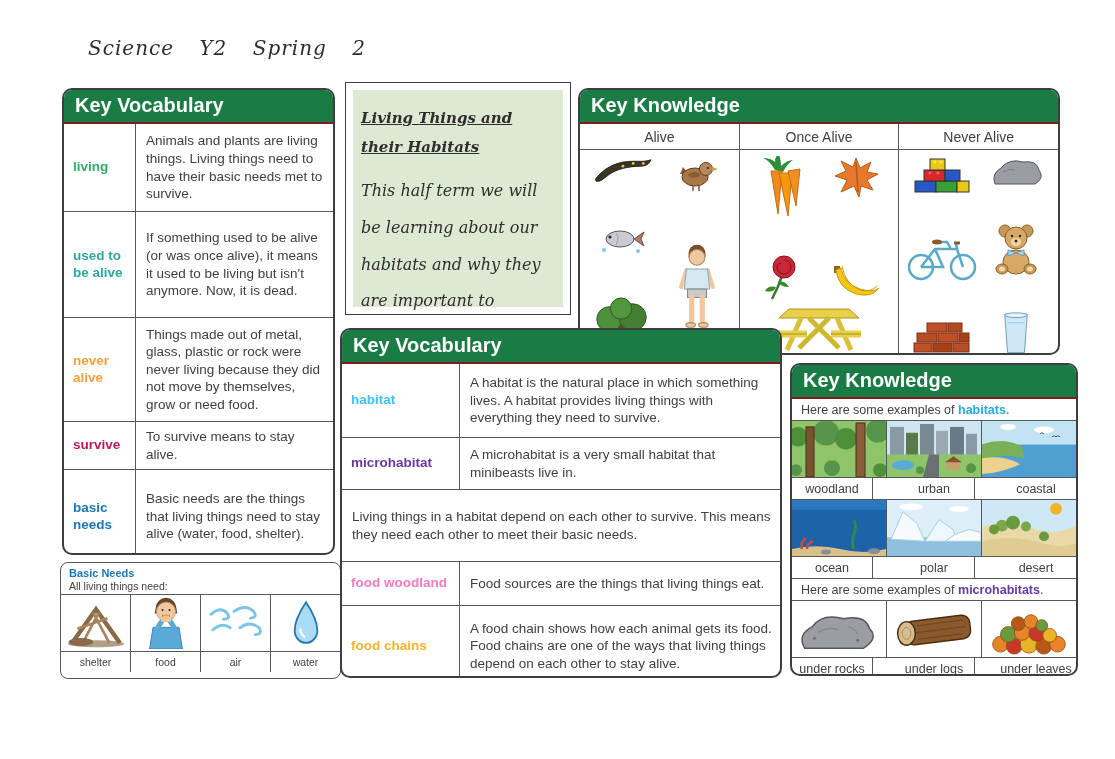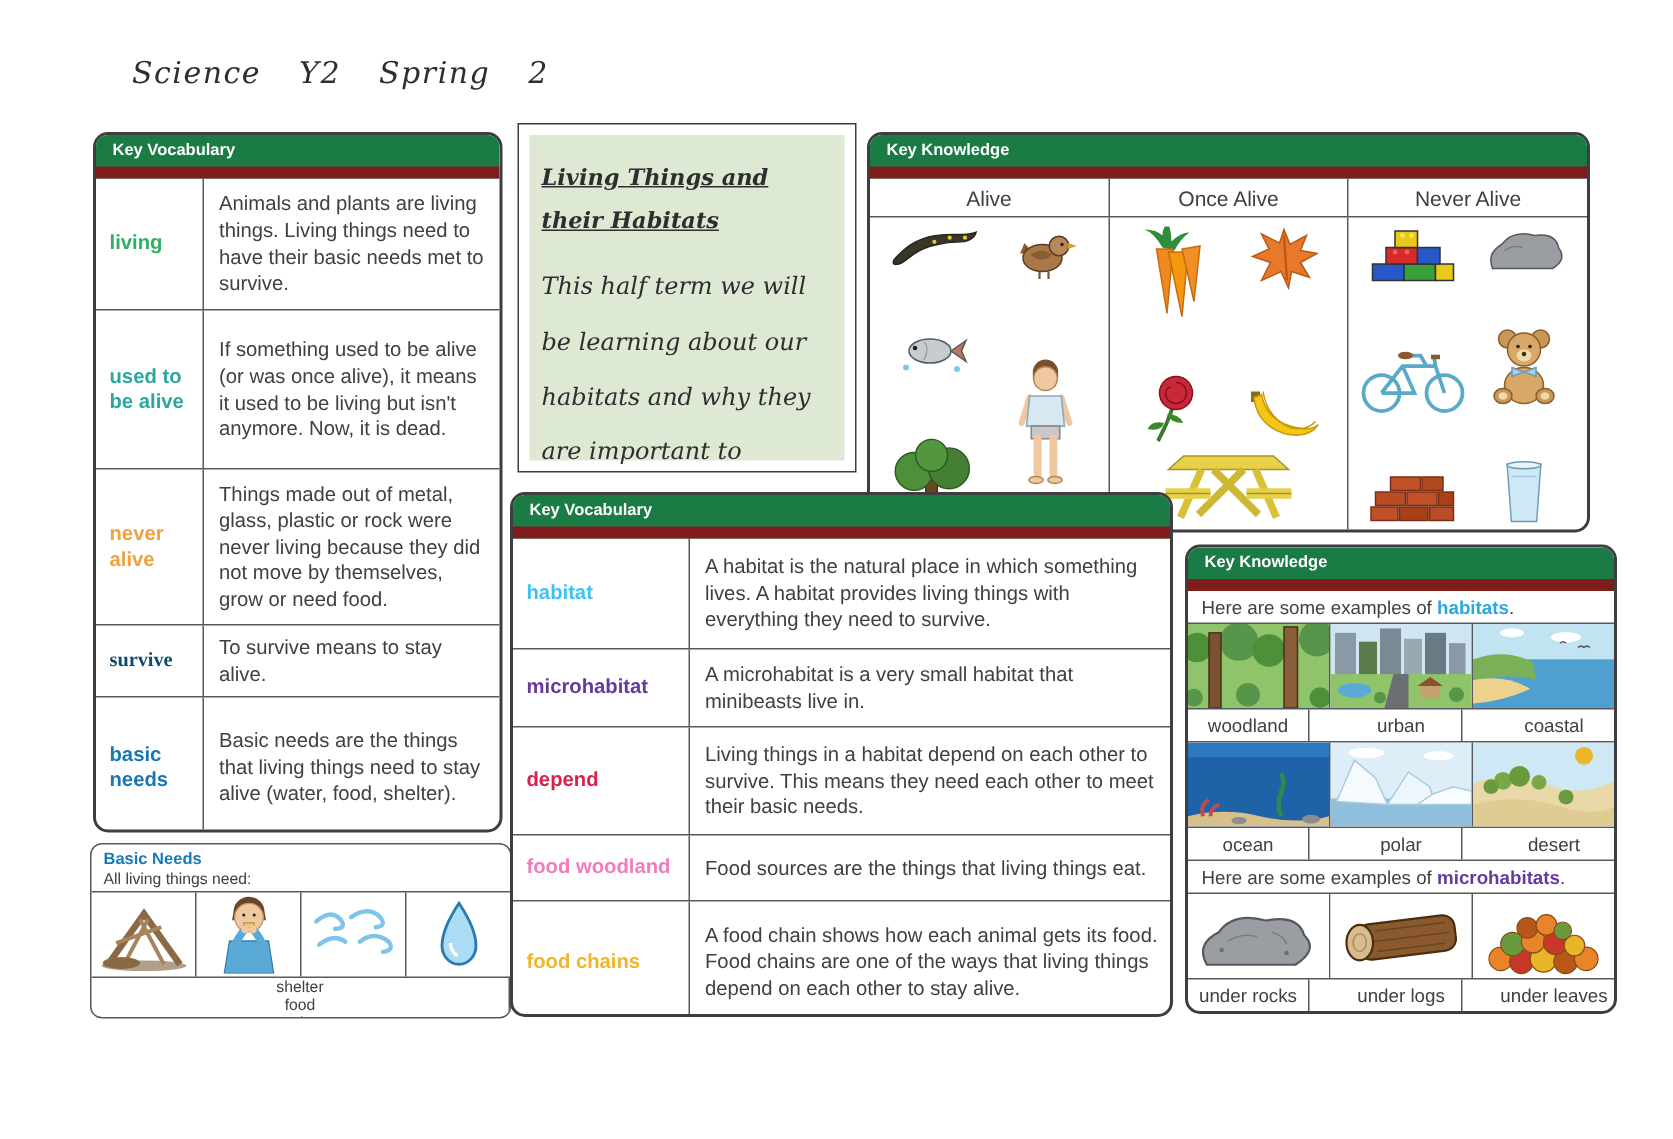--- a/index.html
+++ b/index.html
@@ -12,22 +12,22 @@
   .page-title {
     position:absolute; left:88px; top:36px;
     font-family:"DejaVu Serif",serif; font-style:italic;
     font-size:20px; color:#2e2e2e; word-spacing:18px; letter-spacing:1px;
   }
   .panel {
     position:absolute; background:#fff;
     border:2px solid #3d3e40; border-radius:10px; overflow:hidden;
   }
   .phead {
-    background:#1b7b45; color:#fff; font-weight:bold; font-size:11px;
-    padding:4px 11px 5px; border-bottom:8px solid #7f1d1d;
+    background:#1b7b45; color:#fff; font-weight:bold; font-size:20px;
+    padding:4px 11px 5px; border-bottom:2px solid #7f1d1d;
   }
   
   .vrow { display:flex; border-bottom:1.5px solid #55585c; }
   .vrow:last-child { border-bottom:none; }
   .vterm {
     flex:0 0 auto; display:flex; align-items:center;
     border-right:1.5px solid #55585c; padding:4px 6px 4px 9px;
     font-weight:bold; font-size:13.5px; line-height:1.25;
   }
   .vdef {
@@ -84,21 +84,21 @@
   #basic-needs {
     position:absolute; left:60px; top:562px; width:281px; height:117px;
     background:#fff; border:1.5px solid #55585c; border-radius:8px; overflow:hidden;
   }
   #basic-needs .bn-head { padding:4px 8px 2px; }
   #basic-needs .bn-title { color:#1779b8; font-weight:bold; font-size:11px; }
   #basic-needs .bn-sub { font-size:10.5px; margin-top:1px; }
   #bn-grid { display:flex; height:58px; border-top:1.2px solid #55585c; border-bottom:1.2px solid #55585c; }
   .bn-cell { flex:1; border-right:1.2px solid #55585c; display:flex; align-items:center; justify-content:center; }
   .bn-cell:last-child { border-right:none; }
-  #bn-labels { display:flex; height:20px;flex-direction:column; }
+  #bn-labels { display:flex; height:20px; }
   .bn-label {
     flex:1; border-right:1.2px solid #55585c; display:flex;
     align-items:center; justify-content:center; font-size:10.5px;
   }
   .bn-label:last-child { border-right:none; }
 </style>
 </head>
 <body>
 
 <div class="page-title">Science Y2 Spring 2</div>
@@ -111,21 +111,21 @@
   </div>
   <div class="vrow" style="height:106px">
     <div class="vterm" style="color: rgb(42, 168, 160);">used to be alive</div>
     <div class="vdef">If something used to be alive (or was once alive), it means it used to be living but isn't anymore. Now, it is dead.</div>
   </div>
   <div class="vrow" style="height:104px">
     <div class="vterm" style="color: rgb(240, 161, 62);">never alive</div>
     <div class="vdef">Things made out of metal, glass, plastic or rock were never living because they did not move by themselves, grow or need food.</div>
   </div>
   <div class="vrow" style="height:48px">
-    <div class="vterm" style="color: #0c4a6e; font-family: Liberation Serif, serif;">survive</div>
+    <div class="vterm" style="color: #be185d;">survive</div>
     <div class="vdef">To survive means to stay alive.</div>
   </div>
   <div class="vrow" style="height:93px">
     <div class="vterm" style="color: rgb(23, 120, 181);">basic needs</div>
     <div class="vdef">Basic needs are the things that living things need to stay alive (water, food, shelter).</div>
   </div>
 </div>
 
 <div id="intro-box">
   <div class="inner">
@@ -340,21 +340,20 @@
   <div class="phead">Key Vocabulary</div>
   <div class="vrow" style="height:74px">
     <div class="vterm" style="color: rgb(63, 193, 242);">habitat</div>
     <div class="vdef">A habitat is the natural place in which something lives. A habitat provides living things with everything they need to survive.</div>
   </div>
   <div class="vrow" style="height:52px">
     <div class="vterm" style="color: rgb(103, 57, 158);">microhabitat</div>
     <div class="vdef">A microhabitat is a very small habitat that minibeasts live in.</div>
   </div>
   <div class="vrow" style="height:72px">
-    <div class="vterm" style="color: rgb(217, 32, 76);">depend</div>
     <div class="vdef">Living things in a habitat depend on each other to survive. This means they need each other to meet their basic needs.</div>
   </div>
   <div class="vrow" style="height:44px">
     <div class="vterm" style="color: rgb(242, 123, 189);">food woodland</div>
     <div class="vdef">Food sources are the things that living things eat.</div>
   </div>
   <div class="vrow" style="height:80px">
     <div class="vterm" style="color: rgb(242, 180, 45);">food chains</div>
     <div class="vdef">A food chain shows how each animal gets its food. Food chains are one of the ways that living things depend on each other to stay alive.</div>
   </div>

